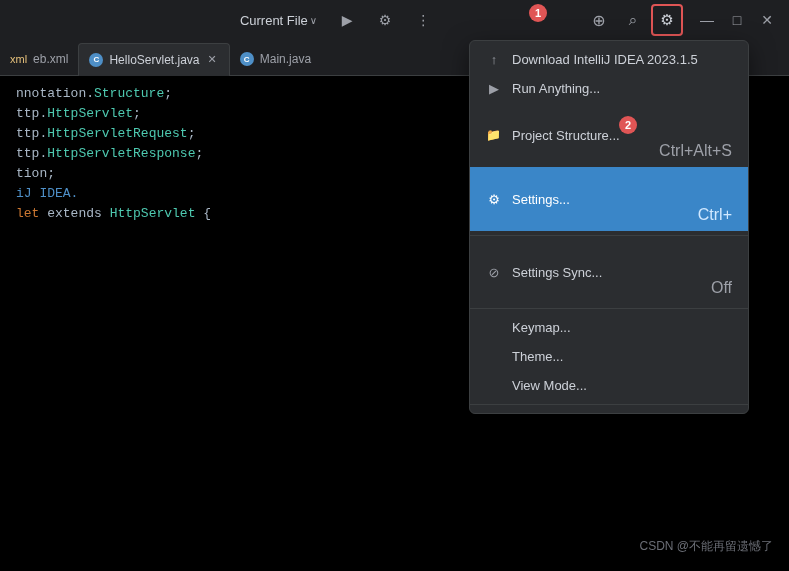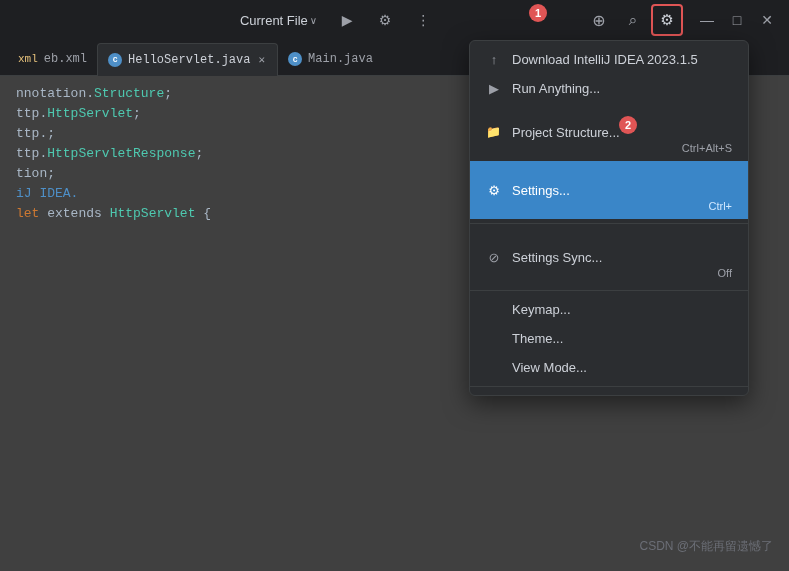--- a/index.html
+++ b/index.html
@@ -81,22 +81,21 @@
       border-radius: 3px;
     }
 
     
     .tabs-bar {
       height: 36px;
       background: #1e1f22;
       display: flex;
       align-items: flex-end;
       border-bottom: 1px solid #3c3f41;
-      padding-left: 8px;
-      font-family: Liberation Mono, monospace;
+      padding-left: 0;
     }
     .tab {
       height: 32px;
       display: flex;
       align-items: center;
       gap: 6px;
       padding: 0 10px;
       font-size: 12px;
       color: #9da0a8;
       cursor: pointer;
@@ -133,21 +132,21 @@
     .tab-close {
       font-size: 11px;
       color: #9da0a8;
       padding: 1px 2px;
       border-radius: 2px;
     }
 
     
     .editor-area {
       height: calc(571px - 40px - 36px);
-      background: #404040;
+      background: #000000;
       display: flex;
     }
     .code-content {
       flex: 1;
       padding: 8px 0 8px 16px;
       font-family: 'Consolas', 'Courier New', monospace;
       font-size: 13px;
       line-height: 20px;
       color: #a9b7c6;
       overflow: hidden;
@@ -185,21 +184,21 @@
       gap: 10px;
       padding: 7px 16px;
       font-size: 13px;
       color: #cdd1d8;
       cursor: pointer;
       position: relative;
     }
     .menu-item.highlighted { background: #3a86c8; color: #ffffff; }
     .menu-item .shortcut {
       margin-left: auto;
-      font-size: 11px;
+      font-size: 16px;
       color: #9da0a8;
       margin-top: 32px;
     }
     .menu-item.highlighted .shortcut { color: #d0e8ff; }
     .menu-separator {
       height: 1px;
       background: #3c3f41;
       margin: 4px 0;
     }
     .menu-icon {
@@ -286,21 +285,21 @@
   <div class="tab">
     <div class="tab-dot-c">C</div>
     <span>Main.java</span>
   </div>
 </div>
 
 <div class="editor-area">
   <div class="code-content">
     <div class="code-line"><span class="kw-white">nnotation.</span><span class="kw-cyan">Structure</span><span class="kw-white">;</span></div>
     <div class="code-line"><span class="kw-white">ttp.</span><span class="kw-cyan">HttpServlet</span><span class="kw-white">;</span></div>
-    <div class="code-line"><span class="kw-white">ttp.</span><span class="kw-white">;</span></div>
+    <div class="code-line"><span class="kw-white">ttp.</span><span class="kw-cyan">HttpServletRequest</span><span class="kw-white">;</span></div>
     <div class="code-line"><span class="kw-white">ttp.</span><span class="kw-cyan">HttpServletResponse</span><span class="kw-white">;</span></div>
     <div class="code-line"><span class="kw-white">tion;</span></div>
     <div class="code-line"></div>
     <div class="code-line"></div>
     <div class="code-line"></div>
     <div class="code-line"><span class="kw-teal">iJ IDEA.</span></div>
     <div class="code-line"></div>
     <div class="code-line"></div>
     <div class="code-line"></div>
     <div class="code-line"></div>

